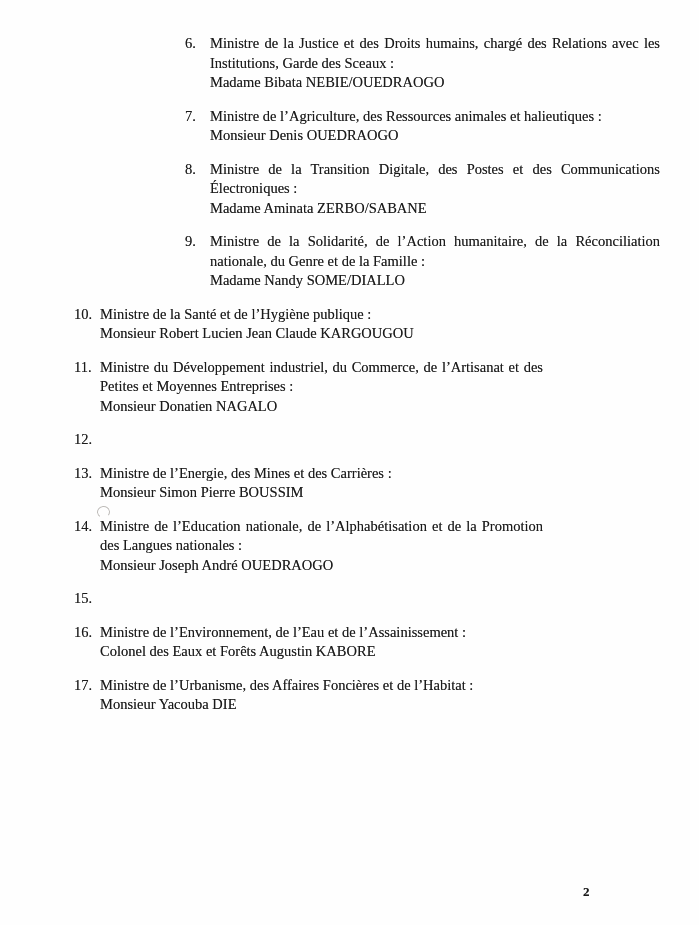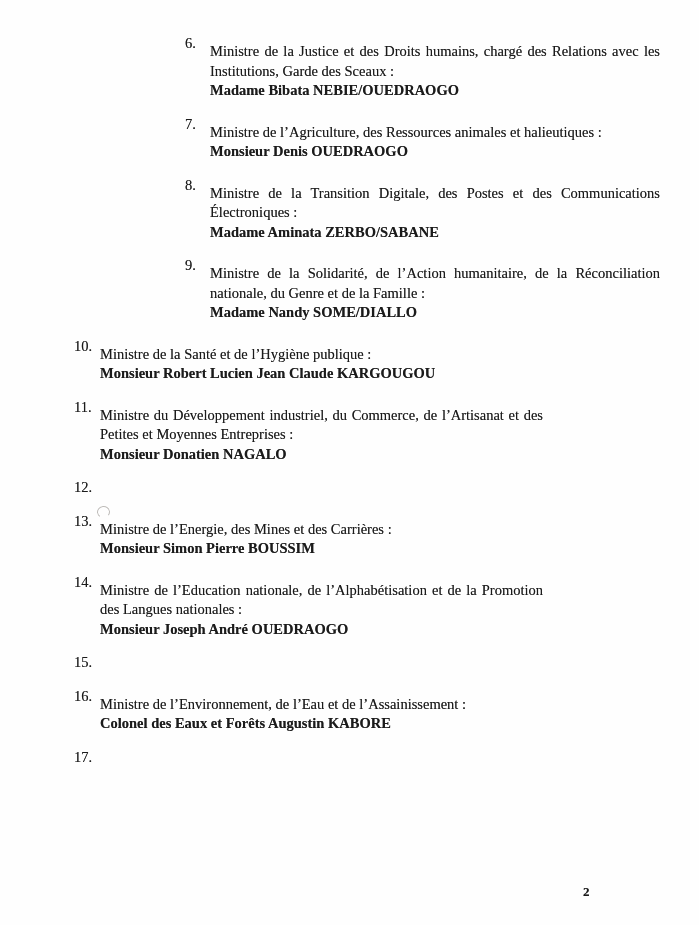--- a/index.html
+++ b/index.html
@@ -41,30 +41,29 @@
   .num {
     flex: 0 0 25px;
     width: 25px;
   }
   .item.dbl .num {
     flex: 0 0 26px;
     width: 26px;
   }
   .body {
     width: 450px;
-    margin-top: 8px;
   }
   .item.dbl .body {
     width: 443px;
   }
   .label {
     text-align: justify;
   }
   .name {
-    font-weight: bold;
+    font-weight: normal;
   }
   .page-number {
     position: absolute;
     left: 583px;
     top: 884px;
     font-size: 13px;
     font-weight: bold;
     text-shadow: 0 0 0.5px rgba(20,20,20,0.5);
   }
   .scan-artifact {
@@ -161,20 +160,24 @@
     <div class="item dbl">
       <span class="num">16.</span>
       <div class="body">
         <div class="label">Ministre de l’Environnement, de l’Eau et de l’Assainissement :</div>
         <div class="name">Colonel des Eaux et Forêts Augustin KABORE</div>
       </div>
     </div>
 
     <div class="item dbl">
       <span class="num">17.</span>
+      <div class="body">
+        <div class="label">Ministre de l’Urbanisme, des Affaires Foncières et de l’Habitat :</div>
+        <div class="name">Monsieur Yacouba DIE</div>
+      </div>
     </div>
 
   </div>
 
   <span class="scan-artifact"></span>
 
   <div class="page-number">2</div>
 
 </div>
 

